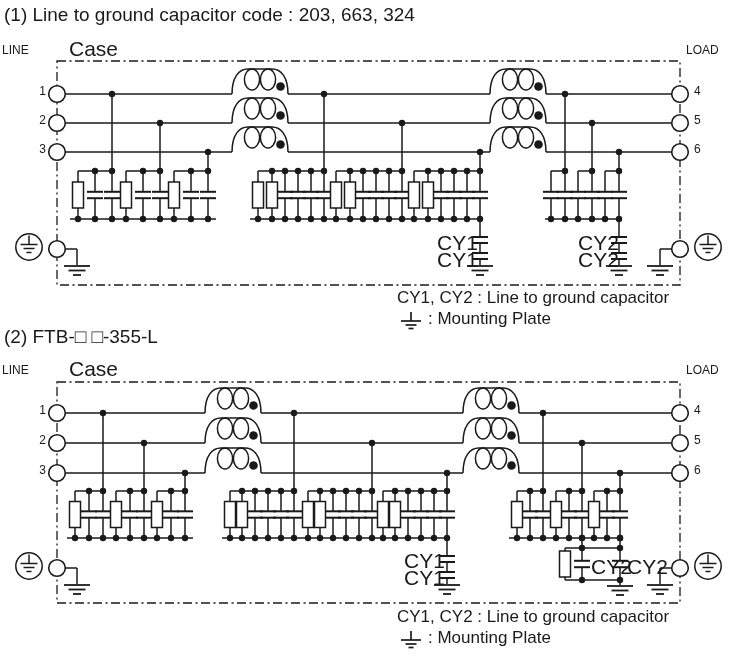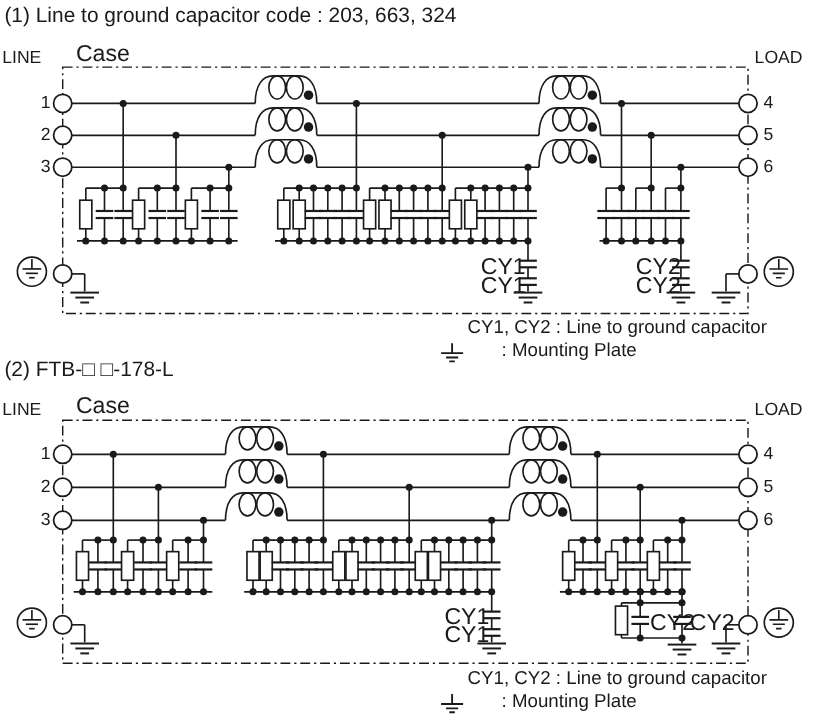--- a/index.html
+++ b/index.html
@@ -1,22 +1,22 @@
 <!DOCTYPE html>
 <html><head>
 <meta charset="utf-8">
 <style>
   html,body{margin:0;padding:0;background:#fff;}
   .page{position:relative;width:736px;height:660px;background:#ffffff;
         font-family:"Liberation Sans",sans-serif;color:#1a1a1a;overflow:hidden;}
   svg.art{position:absolute;left:0;top:0;}
   .lbl{position:absolute;white-space:nowrap;line-height:1.1;color:#1a1a1a;}
   .t19{font-size:19px;}
-  .t17{font-size:17px;margin-left:28px;}
-  .t16{font-size:16px;}
+  .t17{font-size:17px;}
+  .t16{font-size:12px;}
   .t15{font-size:21px;}
   .numL{width:18px;text-align:right;}
   .cyR{width:32px;text-align:left;}
   .glyph{position:absolute;}
 </style>
 </head>
 <body>
 
 <div class="page">
 
@@ -662,21 +662,21 @@
   <svg class="glyph" style="left:399px;top:311px" width="24" height="20" viewBox="0 0 24 20">
     <g stroke="#1a1a1a" stroke-width="1.7" fill="none">
       <path d="M12 1 V10"></path>
         <path d="M2 10 H22"></path>
         <path d="M6.5 14 H17.5"></path>
         <path d="M9.5 17.5 H14.5"></path>
     </g>
   </svg>
   <div class="lbl t17" style="left:428px;top:310px">: Mounting Plate</div>
 
-  <div class="lbl t19" style="left:4px;top:327px">(2) FTB-□ □-178-L</div>
+  <div class="lbl t19" style="left:4px;top:327px">(2) FTB-□ □-355-L</div>
   <div class="lbl t16" style="left:2px;top:364px">LINE</div>
   <div class="lbl t15" style="left:69px;top:357px">Case</div>
   <div class="lbl t16" style="left:686px;top:364px">LOAD</div>
 
   <div class="lbl t16 numL" style="left:28px;top:404px">1</div>
   <div class="lbl t16 numL" style="left:28px;top:434px">2</div>
   <div class="lbl t16 numL" style="left:28px;top:464px">3</div>
   <div class="lbl t16" style="left:694px;top:404px">4</div>
   <div class="lbl t16" style="left:694px;top:434px">5</div>
   <div class="lbl t16" style="left:694px;top:464px">6</div>

